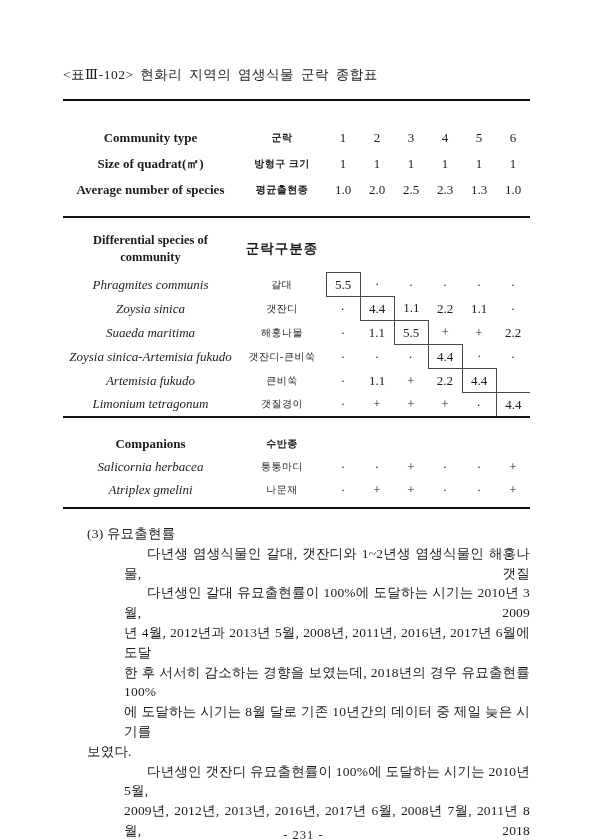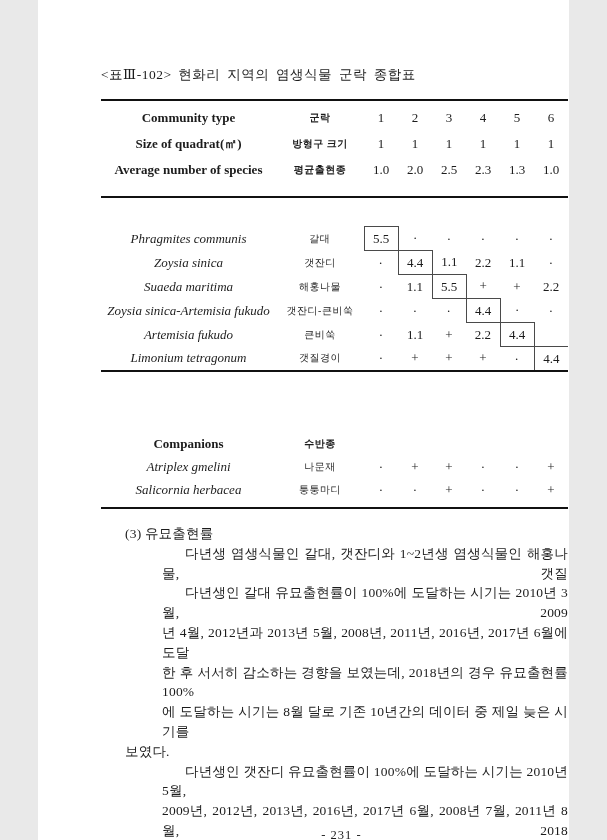--- a/index.html
+++ b/index.html
@@ -1,29 +1,29 @@
 <!DOCTYPE html>
 <html><head>
 <meta charset="utf-8">
 <style>
   html,body { margin:0; padding:0; background:#e9e9e9; }
   .page {
-    position:relative; width:531px; height:840px; margin:0 auto;
+    position:relative; width:607px; height:840px; margin:0 auto;
     background:#ffffff; color:#1c1c1c;
     font-family:"Liberation Serif","DejaVu Serif",serif;
     overflow:hidden;
   }
   .caption {
     position:absolute; top:66px; left:63px; width:467px;
     font-size:13.5px; letter-spacing:0.5px; word-spacing:3px; white-space:nowrap;
   }
   .hblock {
     position:absolute; top:99px; left:63px; width:467px;
     border-top:2px solid #111; border-bottom:2px solid #111;
-    padding:4px 0 13px 0;
+    padding:24px 0 13px 0;
   }
   .sblock {
     position:absolute; top:212px; left:63px; width:467px;
     border-bottom:2px solid #111;
     padding:14px 0 0 0;
   }
   .cblock {
     position:absolute; top:414px; left:63px; width:467px;
     border-bottom:2px solid #111;
     padding:18px 0 6px 0;
@@ -121,20 +121,33 @@
           <col class="c-en">
           <col class="c-kr">
           <col class="c-v">
           <col class="c-v">
           <col class="c-v">
           <col class="c-v">
           <col class="c-v">
           <col class="c-v">
         </colgroup>
       <tbody id="diff-tbody">
+        <tr class="sect-head">
+          <td>
+            <div class="sect-en">Differential species of</div>
+            <div class="sect-en">community</div>
+          </td>
+          <td class="sect-kr">군락구분종</td>
+          <td></td>
+            <td></td>
+            <td></td>
+          <td></td>
+            <td></td>
+            <td></td>
+        </tr>
       <tr>
             <td class="latin">Phragmites communis</td>
             <td class="kr">갈대</td>
             <td class="v diag">5.5</td>
             <td class="v">·</td>
             <td class="v">·</td>
             <td class="v">·</td>
             <td class="v">·</td>
             <td class="v">·</td>
           </tr>
@@ -209,34 +222,34 @@
           <td class="b">Companions</td>
           <td class="b kr">수반종</td>
           <td></td>
             <td></td>
             <td></td>
           <td></td>
             <td></td>
             <td></td>
         </tr>
       <tr>
+            <td class="latin">Salicornia herbacea</td>
+            <td class="kr">퉁퉁마디</td>
+            <td class="v">·</td>
+            <td class="v">·</td>
+            <td class="v">+</td>
+            <td class="v">·</td>
+            <td class="v">·</td>
+            <td class="v">+</td>
+          </tr>
+          <tr>
             <td class="latin">Atriplex gmelini</td>
             <td class="kr">나문재</td>
             <td class="v">·</td>
             <td class="v">+</td>
-            <td class="v">+</td>
-            <td class="v">·</td>
-            <td class="v">·</td>
-            <td class="v">+</td>
-          </tr>
-          <tr>
-            <td class="latin">Salicornia herbacea</td>
-            <td class="kr">퉁퉁마디</td>
-            <td class="v">·</td>
-            <td class="v">·</td>
             <td class="v">+</td>
             <td class="v">·</td>
             <td class="v">·</td>
             <td class="v">+</td>
           </tr>
         </tbody>
     </table>
   </div>
 
   <div class="bodytext" id="bodytext">

